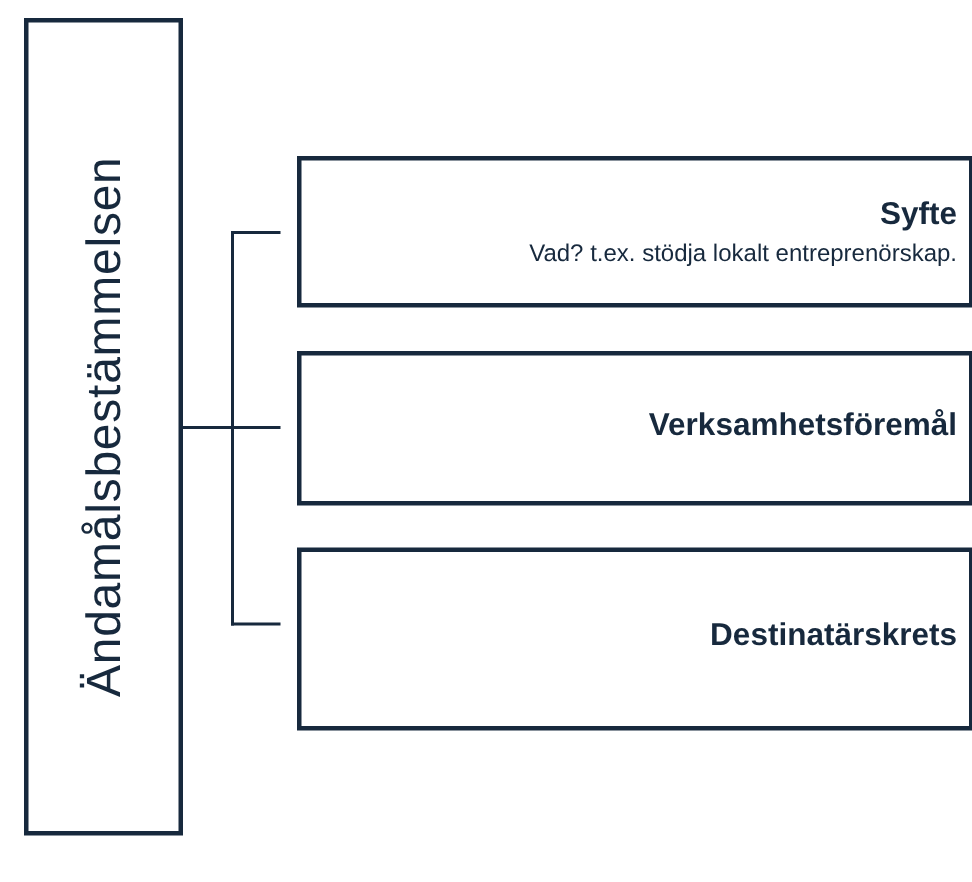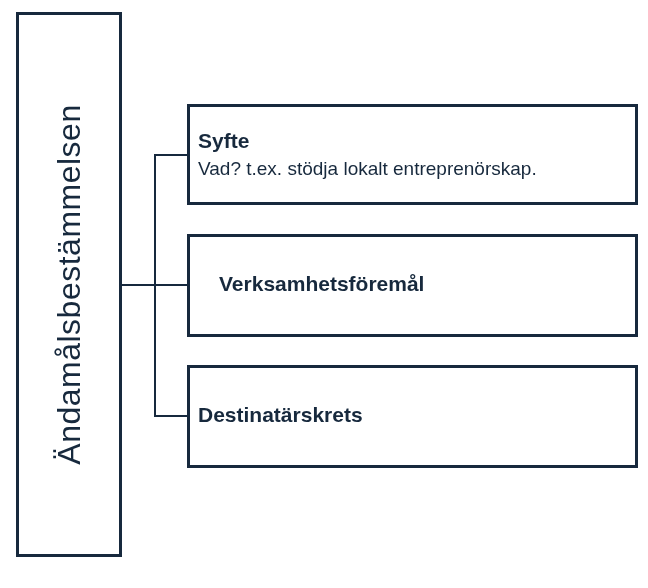--- a/index.html
+++ b/index.html
@@ -38,44 +38,44 @@
     transform:rotate(-90deg);
     white-space:nowrap;
     font-size:32px;
     font-weight:normal;
     letter-spacing:0.5px;
     color:var(--ink);
   }
   
   .node-box{
     position:absolute;
-    left:187px;
+    left:198px;
     width:451px;
     border:3px solid var(--ink);
     box-sizing:border-box;
     background:var(--bg);
     display:flex;
     flex-direction:column;
-    align-items:flex-start;
+    align-items:flex-end;
     justify-content:center;
     text-align:center;
     padding:4px 8px;
   }
   .node-box.n1{ top:104px; height:101px; }
   .node-box.n2{ top:234px; height:103px;padding-left:29px; }
-  .node-box.n3{ top:365px; height:103px; }
+  .node-box.n3{ top:365px; height:122px; }
   .node-title{
     font-weight:bold;
     font-size:21px;
     line-height:1.25;
     margin-bottom:3px;
     color:var(--ink);
   }
   .node-body{
-    font-size:19px;
+    font-size:16px;
     line-height:1.2;
     color:var(--ink);
   }
   
   .line{
     position:absolute;
     background:var(--ink);
   }
   .line.main{    left:122px; top:284px; width:65px;  height:2px; }
   .line.spine{   left:154px; top:154px; width:2px;   height:263px; }

